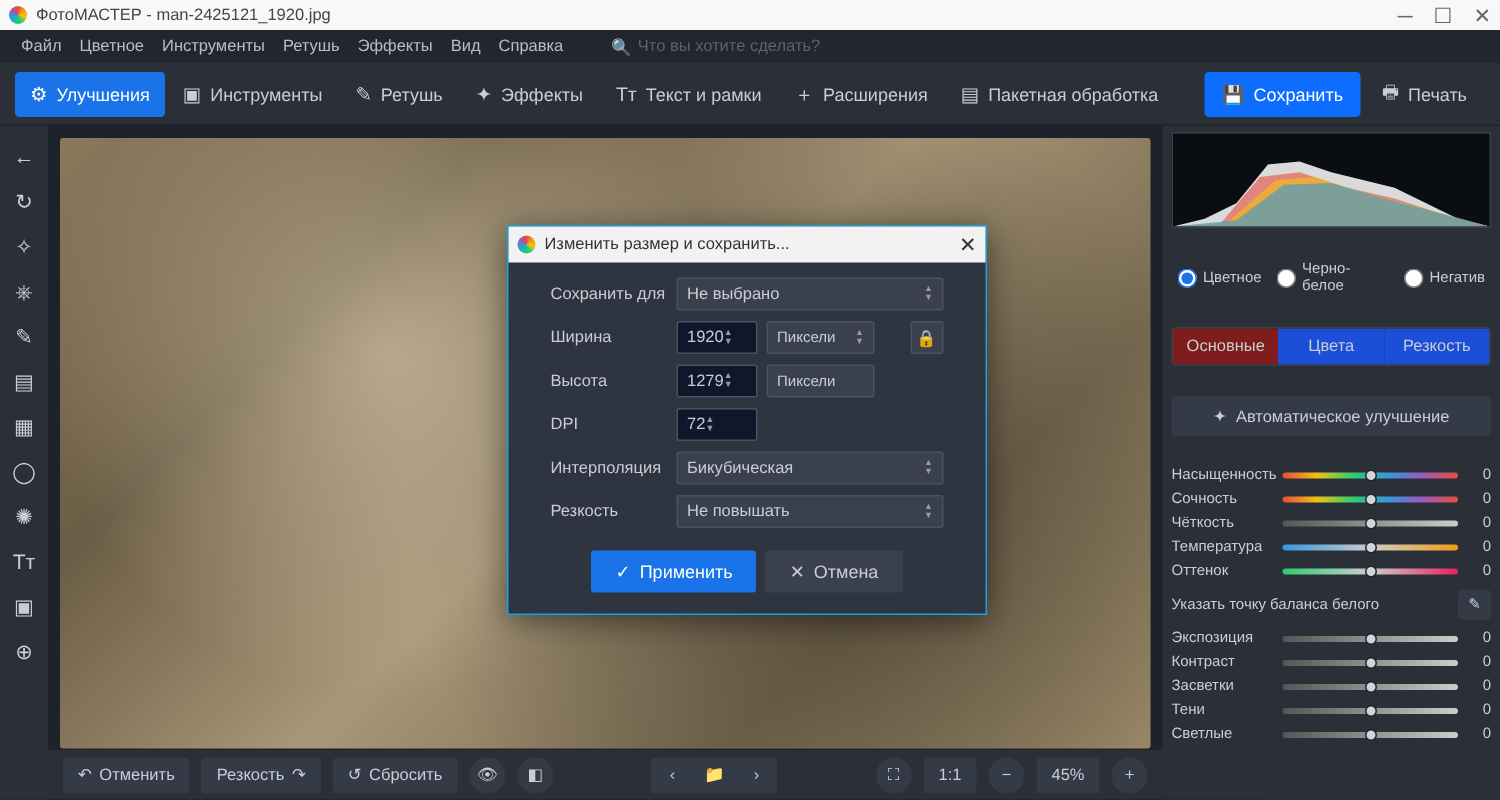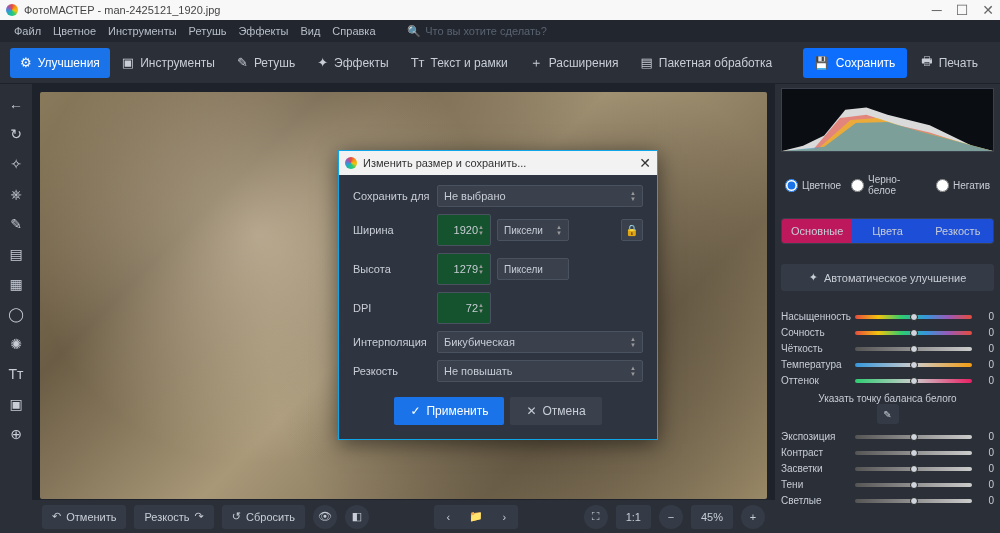--- a/index.html
+++ b/index.html
@@ -40,45 +40,45 @@
 .bgroup .nbtn { width: 24px; height: 20px; display: flex; align-items: center; justify-content: center; cursor: pointer; }
 
 .rpanel { width: 225px; background: #2a2f38; display: flex; flex-direction: column; padding: 4px 6px; gap: 20px; overflow: hidden; }
 .histogram { height: 64px; background: #0a0d12; border: 1px solid #3a414d; position: relative; overflow: hidden; }
 .histogram svg { width: 100%; height: 100%; }
 .radiorow { display: flex; gap: 10px; font-size: 10px; padding: 2px 4px; align-items: center; }
 .radiorow label { display: flex; align-items: center; gap: 4px; }
 .radiorow input { accent-color: #1a73e8; }
 .rtabs { display: flex; border: 1px solid #3a414d; border-radius: 3px; overflow: hidden; }
 .rtab { flex: 1; text-align: center; padding: 6px 0; font-size: 11px; cursor: pointer; background: #1d4ed8; }
-.rtab.active { background: #be185d; }
+.rtab.active { background: #7f1d1d; }
 .autobtn { background: #353b46; border-radius: 3px; padding: 7px; text-align: center; font-size: 11px; display: flex; align-items: center; justify-content: center; gap: 6px; cursor: pointer; }
 .sliders { display: flex; flex-direction: column; gap: 5px; }
 .srow { display: flex; align-items: center; gap: 6px; font-size: 10px; }
 .srow .lbl { width: 68px; }
 .srow .track { flex: 1; height: 4px; border-radius: 2px; position: relative; }
 .srow .track.gray { background: linear-gradient(90deg,#555,#ccc); }
 .srow .track.hue { background: linear-gradient(90deg,#e74c3c,#f1c40f,#2ecc71,#3498db,#9b59b6,#e74c3c); }
 .srow .track.temp { background: linear-gradient(90deg,#3498db,#ccc,#f39c12); }
 .srow .track.tint { background: linear-gradient(90deg,#2ecc71,#ccc,#e91e63); }
 .srow .thumb { position: absolute; left: 50%; top: 50%; width: 8px; height: 8px; background: #d0d5dd; border-radius: 50%; transform: translate(-50%,-50%); border: 1px solid #222; }
 .srow .val { width: 16px; text-align: right; }
-.wbrow { display: flex; align-items: center; justify-content: space-between; font-size: 10px; padding: 2px 0; flex-direction: column; }
+.wbrow { display: flex; align-items: center; justify-content: space-between; font-size: 10px; padding: 2px 0; }
 .eyebtn { width: 22px; height: 20px; background: #353b46; border-radius: 3px; display: flex; align-items: center; justify-content: center; cursor: pointer; }
 
 
 .dialog { position: absolute; left: 338px; top: 150px; width: 320px; background: #2f3540; border: 1px solid #0ea5e9; box-shadow: 0 4px 20px rgba(0,0,0,0.5); }
 .dtitle { height: 24px; background: #f2f2f2; color: #333; display: flex; align-items: center; padding: 0 6px; font-size: 11px; gap: 6px; }
 .dtitle .logo { width: 12px; height: 12px; border-radius: 50%; background: conic-gradient(#e74c3c,#f39c12,#f1c40f,#2ecc71,#1abc9c,#3498db,#9b59b6,#e74c3c); }
 .dtitle .close { margin-left: auto; cursor: pointer; font-size: 14px; }
-.dbody { padding: 10px 14px; display: flex; flex-direction: column; gap: 7px; }
+.dbody { padding: 10px 28px; display: flex; flex-direction: column; gap: 7px; }
 .drow { display: flex; align-items: center; gap: 6px; font-size: 11px; }
 .drow .dlbl { width: 78px; }
 .dsel { flex: 1; background: #3a414d; border: 1px solid #4a5260; height: 22px; display: flex; align-items: center; padding: 0 6px; border-radius: 2px; justify-content: space-between; }
-.dinput { width: 54px; background: #14532d; border: 1px solid #4a5260; height: 32px; display: flex; align-items: center; padding: 0 6px; border-radius: 2px; justify-content: flex-end; }
+.dinput { width: 54px; background: #0f172a; border: 1px solid #4a5260; height: 22px; display: flex; align-items: center; padding: 0 6px; border-radius: 2px; justify-content: flex-start; }
 .spinner { display: flex; flex-direction: column; font-size: 6px; line-height: 6px; color: #999; }
 .dunit { width: 72px; background: #3a414d; border: 1px solid #4a5260; height: 22px; display: flex; align-items: center; padding: 0 6px; border-radius: 2px; justify-content: space-between; font-size: 10px; }
 .lockbtn { width: 22px; height: 22px; background: #3a414d; border: 1px solid #4a5260; border-radius: 2px; display: flex; align-items: center; justify-content: center; cursor: pointer; }
 .dactions { display: flex; justify-content: center; gap: 6px; padding: 8px 0 4px; }
 .dbtn { height: 28px; padding: 0 16px; display: flex; align-items: center; gap: 6px; border-radius: 2px; font-size: 12px; cursor: pointer; }
 .dbtn.primary { background: #1a73e8; color: #fff; }
 .dbtn.secondary { background: #3a414d; }
 </style>
 </head>
 <body>

